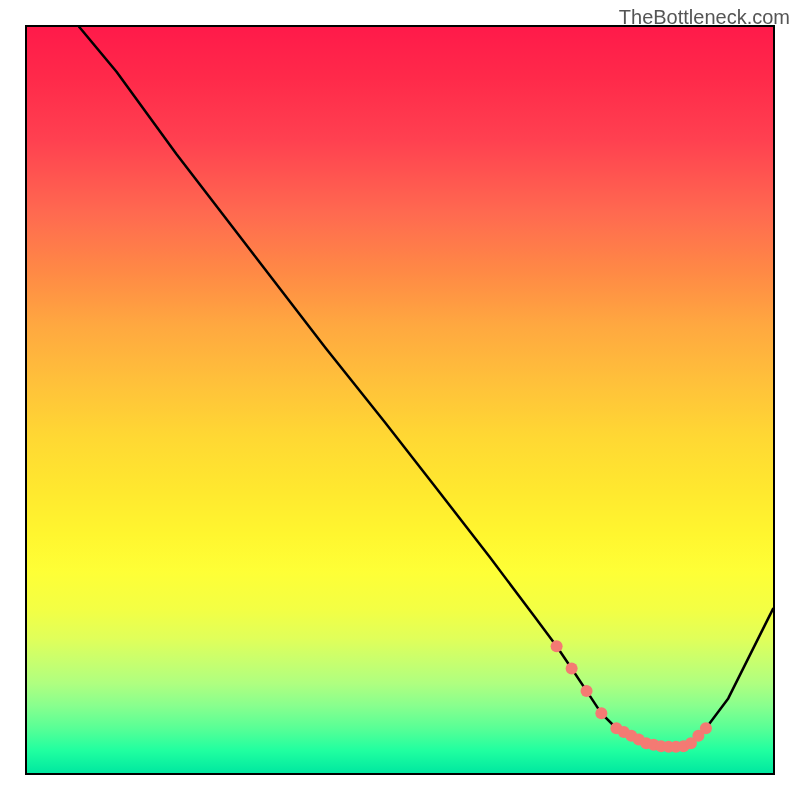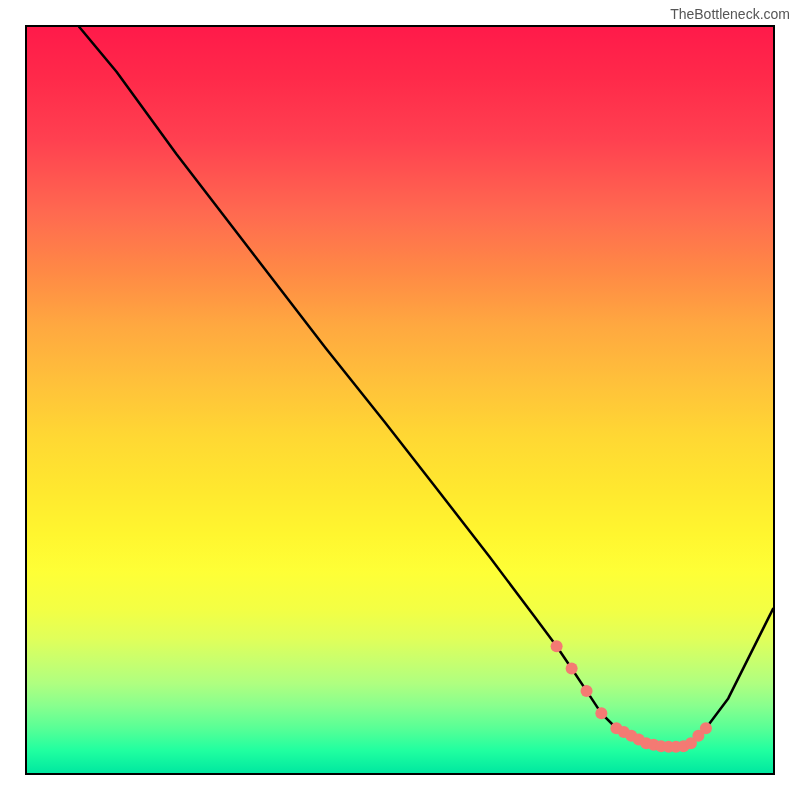--- a/index.html
+++ b/index.html
@@ -9,21 +9,21 @@
     height: 800px;
     position: relative;
     background: #fff;
     font-family: Arial, sans-serif;
   }
   .watermark {
     position: absolute;
     top: 6px;
     right: 10px;
     color: #555;
-    font-size: 14px;
+    font-size: 20px;
     font-weight: 500;
     z-index: 10;
   }
   .plot-area {
     position: absolute;
     left: 25px;
     top: 25px;
     width: 750px;
     height: 750px;
     border: 2.5px solid #000;

